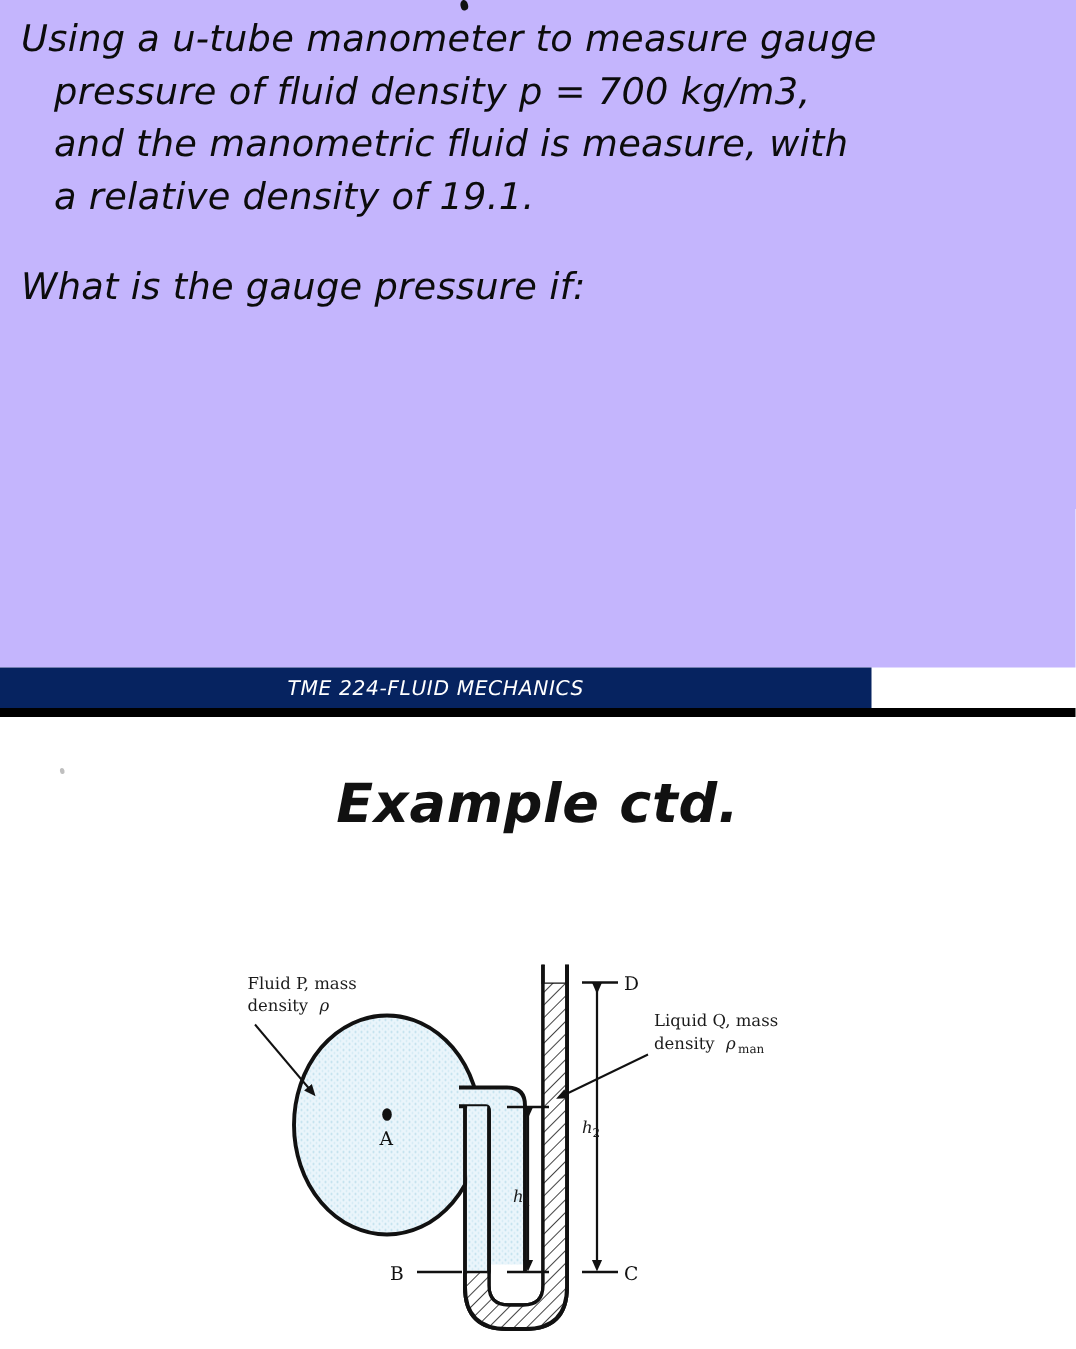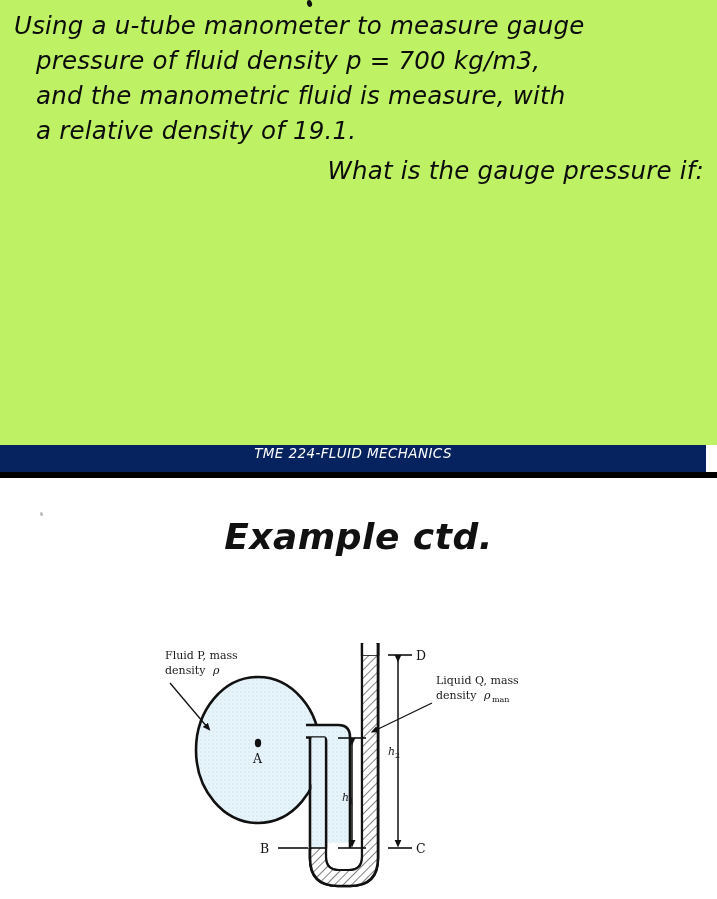--- a/index.html
+++ b/index.html
@@ -14,21 +14,21 @@
     overflow: hidden;
     font-family: "DejaVu Sans", sans-serif;
   }
 
   
   #slide-top {
     position: absolute;
     left: 0; top: 0;
     width: 717px;
     height: 445px;
-    background: #bef264;
+    background: #c4b5fd;
   }
   .stray-dot {
     position: absolute;
     width: 5px; height: 7px;
     background: #111;
     border-radius: 50% 50% 45% 45%;
     transform: rotate(-12deg);
   }
   .handwrite {
     font-family: "DejaVu Sans", sans-serif;
@@ -42,32 +42,32 @@
     left: 14px;
     top: 8px;
     width: 690px;
   }
   #problem-text .line {
     font-size: 24.5px;
     line-height: 35px;
     white-space: pre;
   }
   #problem-text .line.indent { padding-left: 22px; }
-  #problem-text .line.gap    { margin-top: 5px; text-align: right; }
+  #problem-text .line.gap    { margin-top: 25px; }
 
   
   #banner {
     position: absolute;
     left: 0;
     top: 445px;
-    width: 706px;
+    width: 581px;
     height: 27px;
     background: #062360;
     display: flex;
-    align-items: flex-start;
+    align-items: center;
     justify-content: center;
   }
   #banner-text {
     font-family: "DejaVu Sans", sans-serif;
     font-style: italic;
     font-size: 13.5px;
     color: #ffffff;
     letter-spacing: 0.4px;
     white-space: pre;
   }

